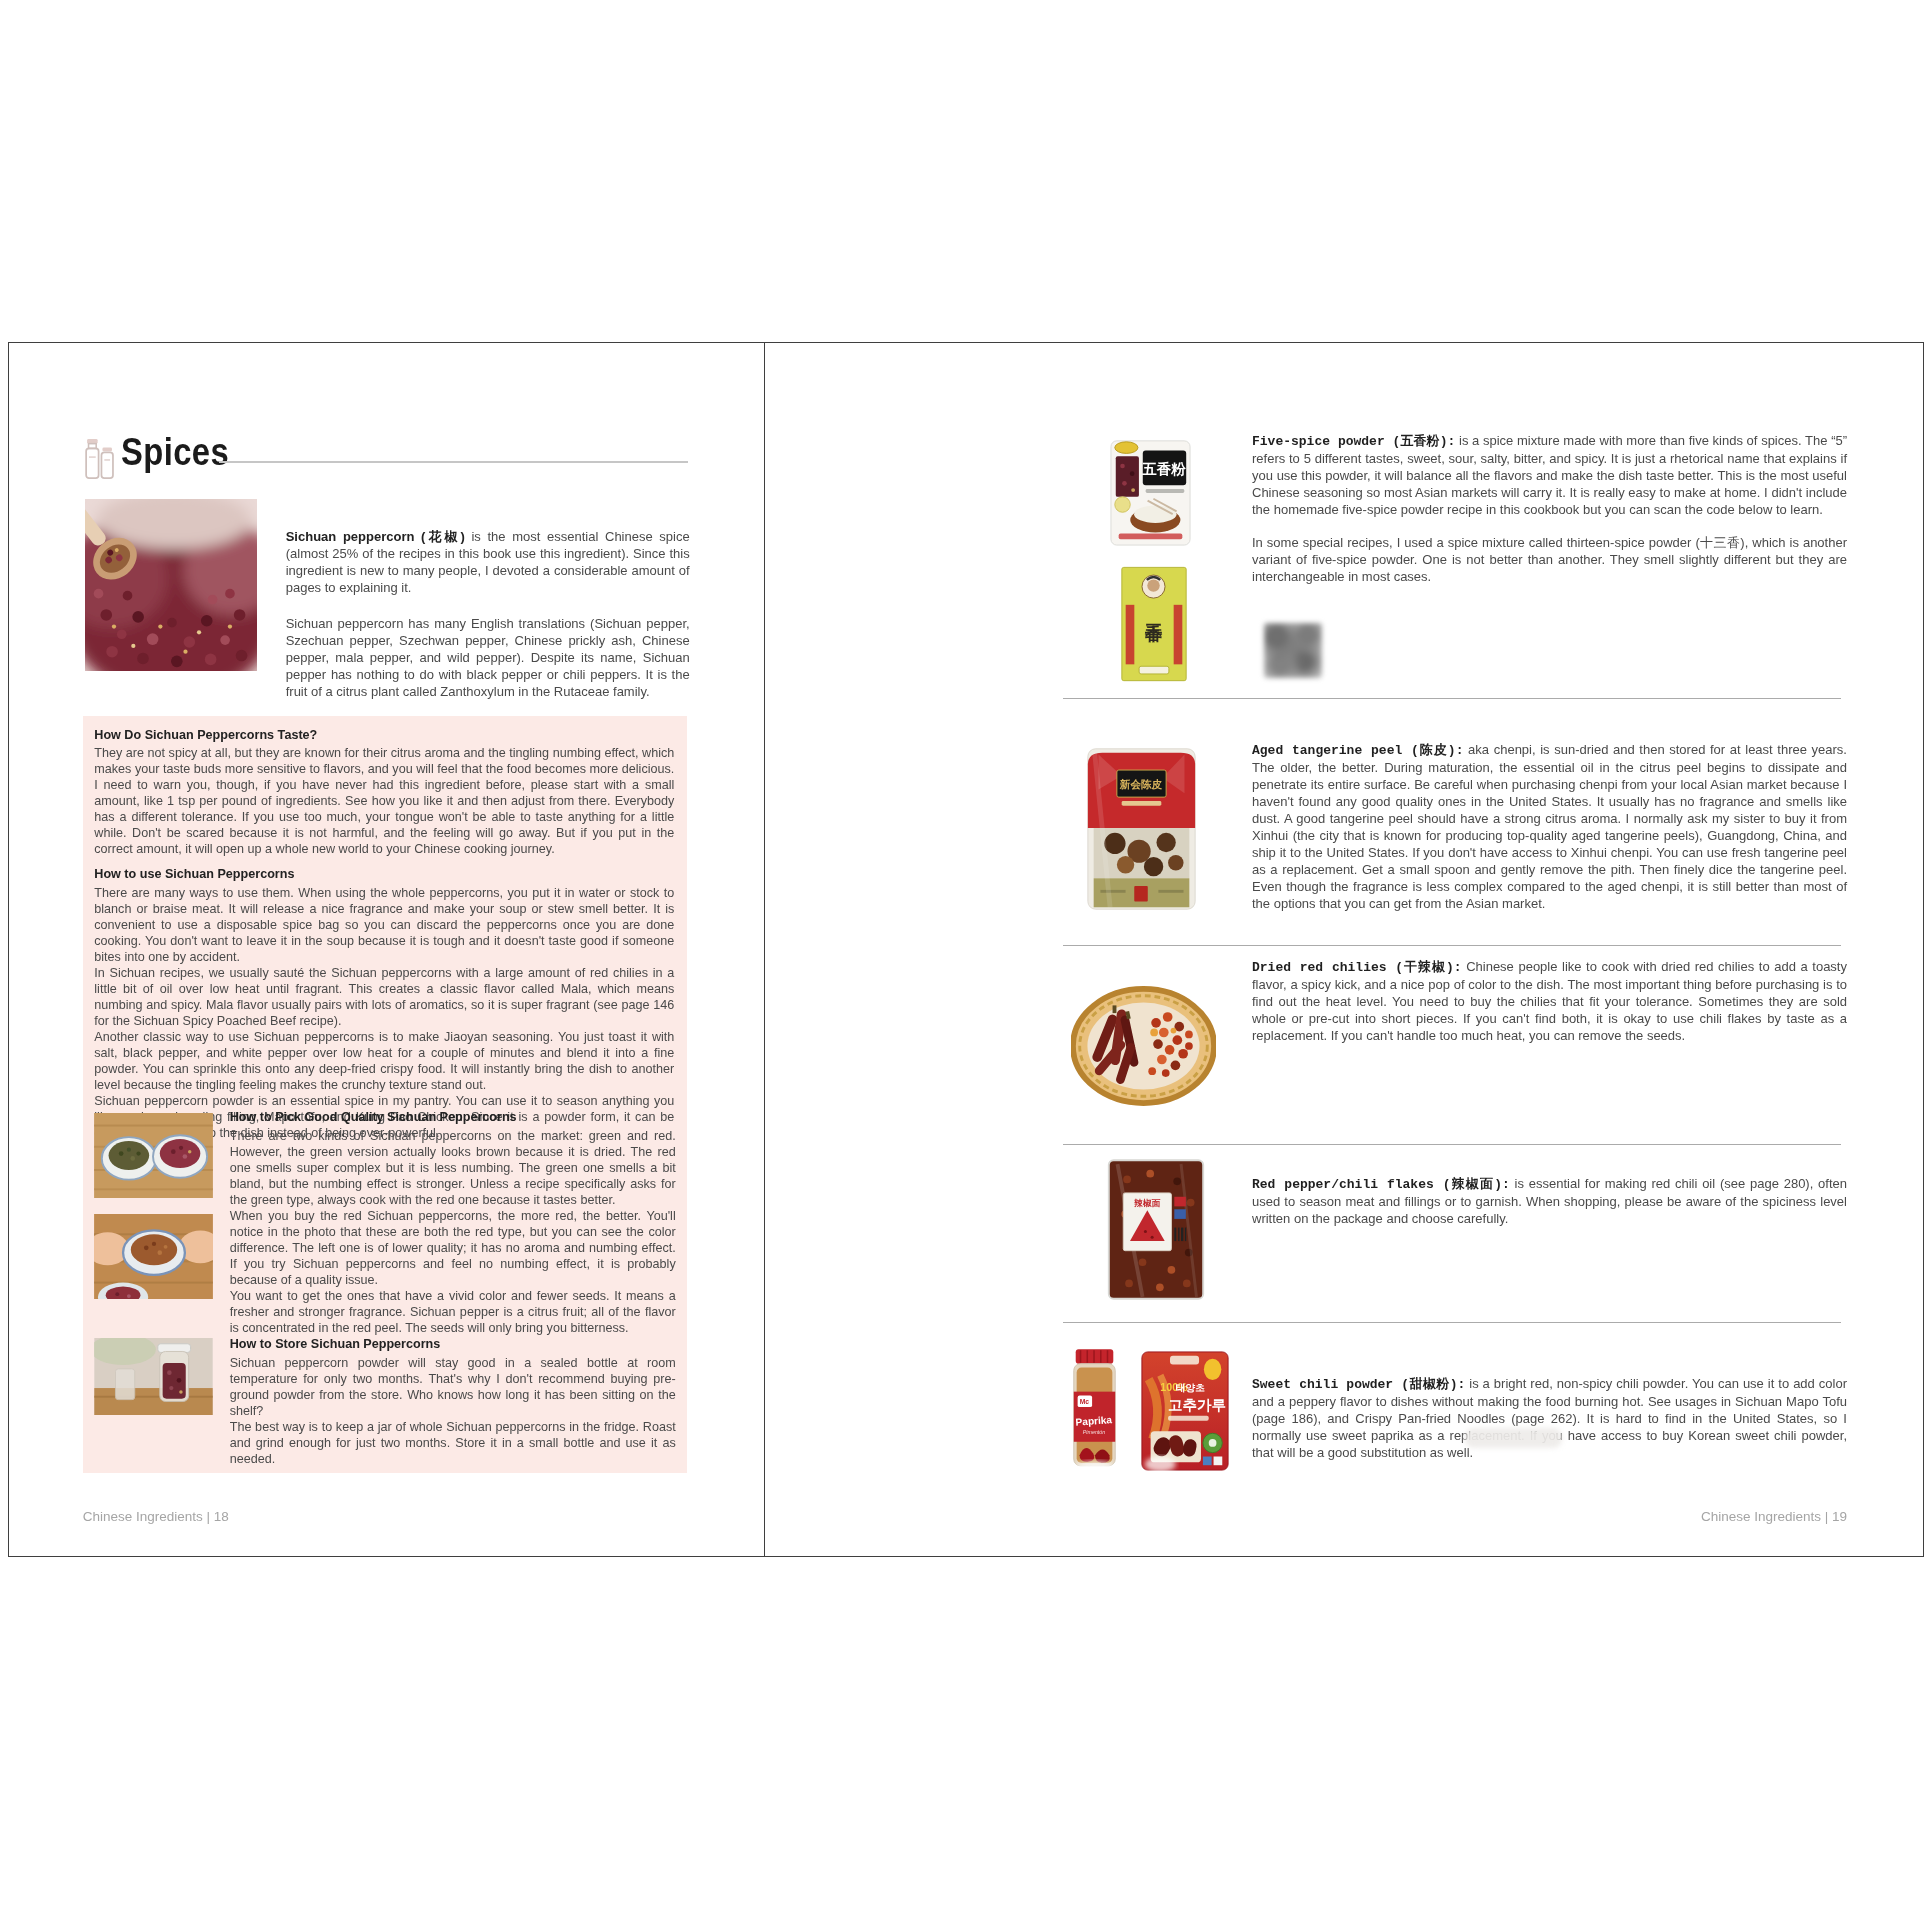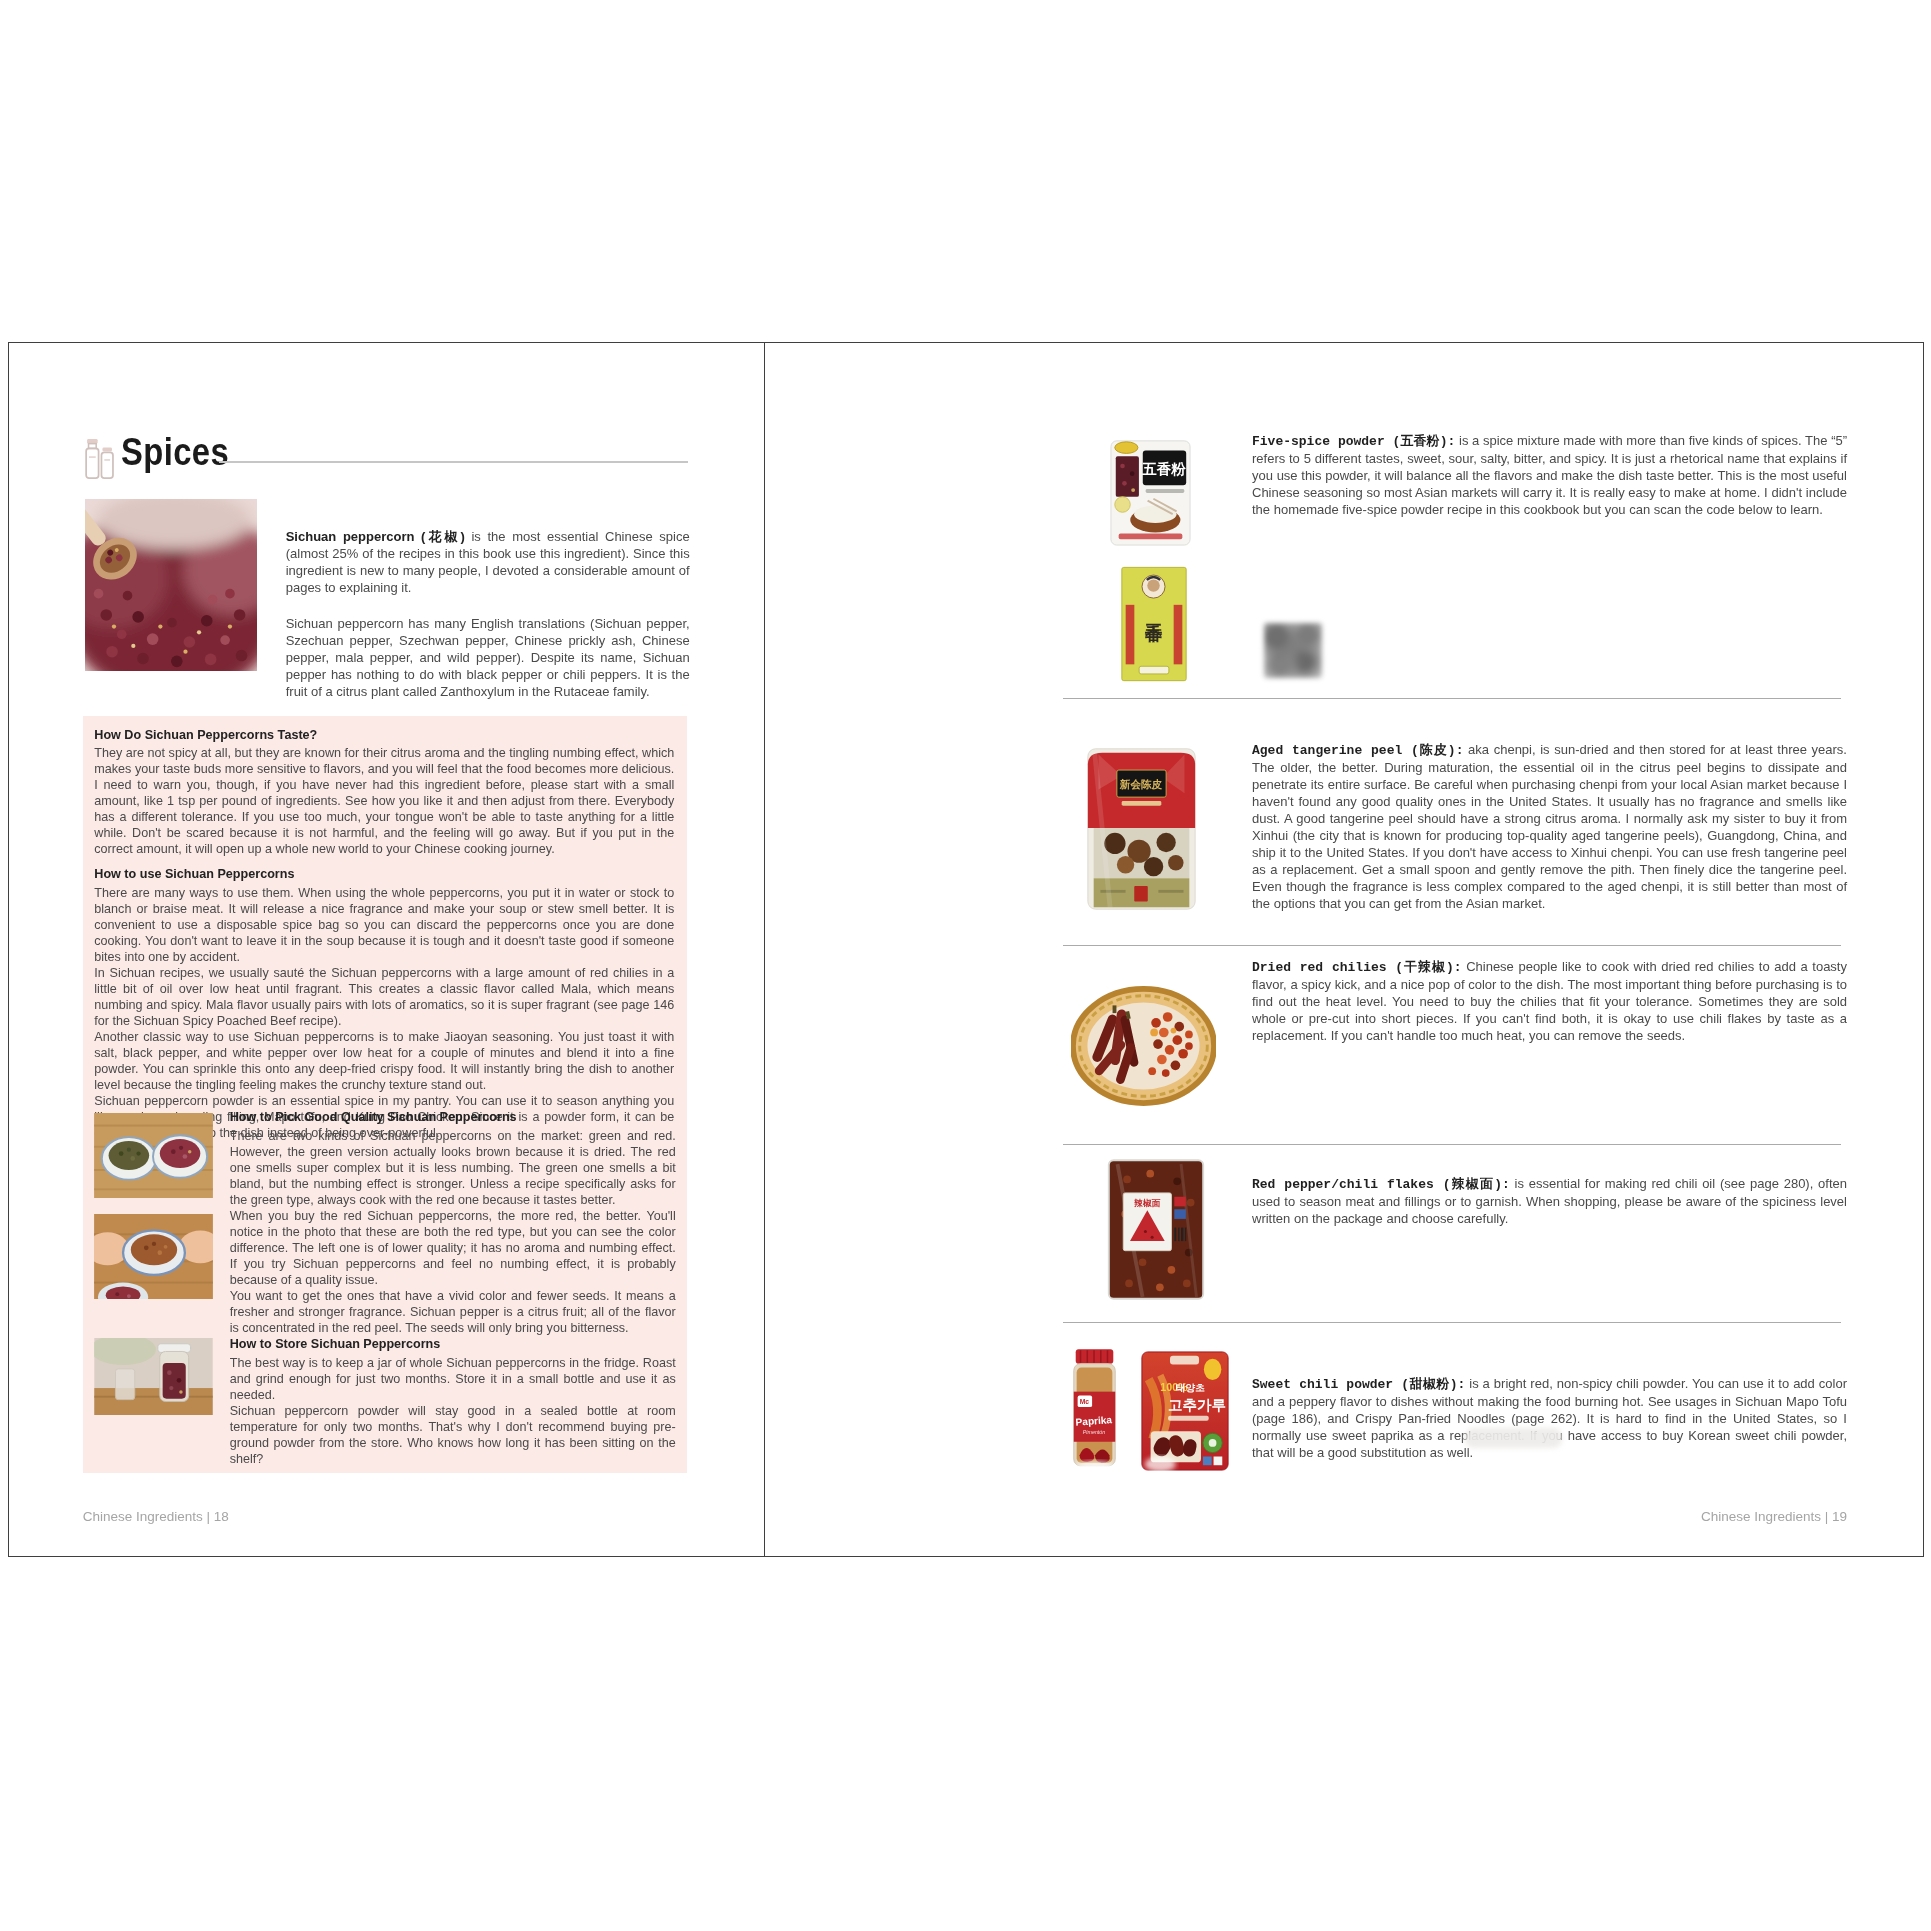--- a/index.html
+++ b/index.html
@@ -208,22 +208,22 @@
       </svg>
 
       <div class="sec" id="sec-pick">
         <h3>How to Pick Good Quality Sichuan Peppercorns</h3>
         <p>There are two kinds of Sichuan peppercorns on the market: green and red. However, the green version actually looks brown because it is dried. The red one smells super complex but it is less numbing. The green one smells a bit bland, but the numbing effect is stronger. Unless a recipe specifically asks for the green type, always cook with the red one because it tastes better.</p>
         <p>When you buy the red Sichuan peppercorns, the more red, the better. You'll notice in the photo that these are both the red type, but you can see the color difference. The left one is of lower quality; it has no aroma and numbing effect. If you try Sichuan peppercorns and feel no numbing effect, it is probably because of a quality issue.</p>
         <p>You want to get the ones that have a vivid color and fewer seeds. It means a fresher and stronger fragrance. Sichuan pepper is a citrus fruit; all of the flavor is concentrated in the red peel. The seeds will only bring you bitterness.</p>
       </div>
       <div class="sec" id="sec-store">
         <h3>How to Store Sichuan Peppercorns</h3>
+        <p>Sichuan peppercorn powder will stay good in a sealed bottle at room temperature for only two months. That's why I don't recommend buying pre-ground powder from the store. Who knows how long it has been sitting on the shelf?</p>
         <p>The best way is to keep a jar of whole Sichuan peppercorns in the fridge. Roast and grind enough for just two months. Store it in a small bottle and use it as needed.</p>
-        <p>Sichuan peppercorn powder will stay good in a sealed bottle at room temperature for only two months. That's why I don't recommend buying pre-ground powder from the store. Who knows how long it has been sitting on the shelf?</p>
       </div>
     </div>
 
     <div class="abs page-footer" id="footer-left">Chinese Ingredients | 18</div>
   </section>
 
   <section class="page" id="page-right">
 
     <svg class="abs" id="img-five" width="83" height="110" viewBox="0 0 86 114">
       <rect x="2" y="4" width="82" height="108" rx="6" fill="#f7f5f1" stroke="#dcdcd8"></rect>
@@ -394,20 +394,21 @@
       <rect x="46" y="92" width="13" height="18" rx="6.5" transform="rotate(12 52 101)" fill="#5e1410"></rect>
       <circle cx="76" cy="96" r="10" fill="#5a9e3a" stroke="#3f7a26"></circle>
       <circle cx="76" cy="96" r="4" fill="#eaf3e2"></circle>
       <rect x="66" y="110" width="9" height="9" fill="#4a7fc1"></rect>
       <rect x="77" y="110" width="9" height="9" fill="#f4f4f2"></rect>
       <ellipse cx="22" cy="118" rx="16" ry="8" fill="#ffffff" opacity=".75" filter="url(#rp-b2)"></ellipse>
     </svg>
 
     <div class="entry" id="entry-five">
       <p><b>Five-spice powder (五香粉):</b> <span>is a spice mixture made with more than five kinds of spices. The “5” refers to 5 different tastes, sweet, sour, salty, bitter, and spicy. It is just a rhetorical name that explains if you use this powder, it will balance all the flavors and make the dish taste better. This is the most useful Chinese seasoning so most Asian markets will carry it. It is really easy to make at home. I didn't include the homemade five-spice powder recipe in this cookbook but you can scan the code below to learn.</span></p>
+      <p>In some special recipes, I used a spice mixture called thirteen-spice powder (十三香), which is another variant of five-spice powder. One is not better than another. They smell slightly different but they are interchangeable in most cases.</p>
     </div>
     <div class="abs divider" id="div-1"></div>
 
     <div class="entry" id="entry-peel">
       <p><b>Aged tangerine peel (陈皮):</b> <span>aka chenpi, is sun-dried and then stored for at least three years. The older, the better. During maturation, the essential oil in the citrus peel begins to dissipate and penetrate its entire surface. Be careful when purchasing chenpi from your local Asian market because I haven't found any good quality ones in the United States. It usually has no fragrance and smells like dust. A good tangerine peel should have a strong citrus aroma. I normally ask my sister to buy it from Xinhui (the city that is known for producing top-quality aged tangerine peels), Guangdong, China, and ship it to the United States. If you don't have access to Xinhui chenpi. You can use fresh tangerine peel as a replacement. Get a small spoon and gently remove the pith. Then finely dice the tangerine peel. Even though the fragrance is less complex compared to the aged chenpi, it is still better than most of the options that you can get from the Asian market.</span></p>
     </div>
     <div class="abs divider" id="div-2"></div>
 
     <div class="entry" id="entry-chilies">
       <p><b>Dried red chilies (干辣椒):</b> <span>Chinese people like to cook with dried red chilies to add a toasty flavor, a spicy kick, and a nice pop of color to the dish. The most important thing before purchasing is to find out the heat level. You need to buy the chilies that fit your tolerance. Sometimes they are sold whole or pre-cut into short pieces. If you can't find both, it is okay to use chili flakes by taste as a replacement. If you can't handle too much heat, you can remove the seeds.</span></p>

